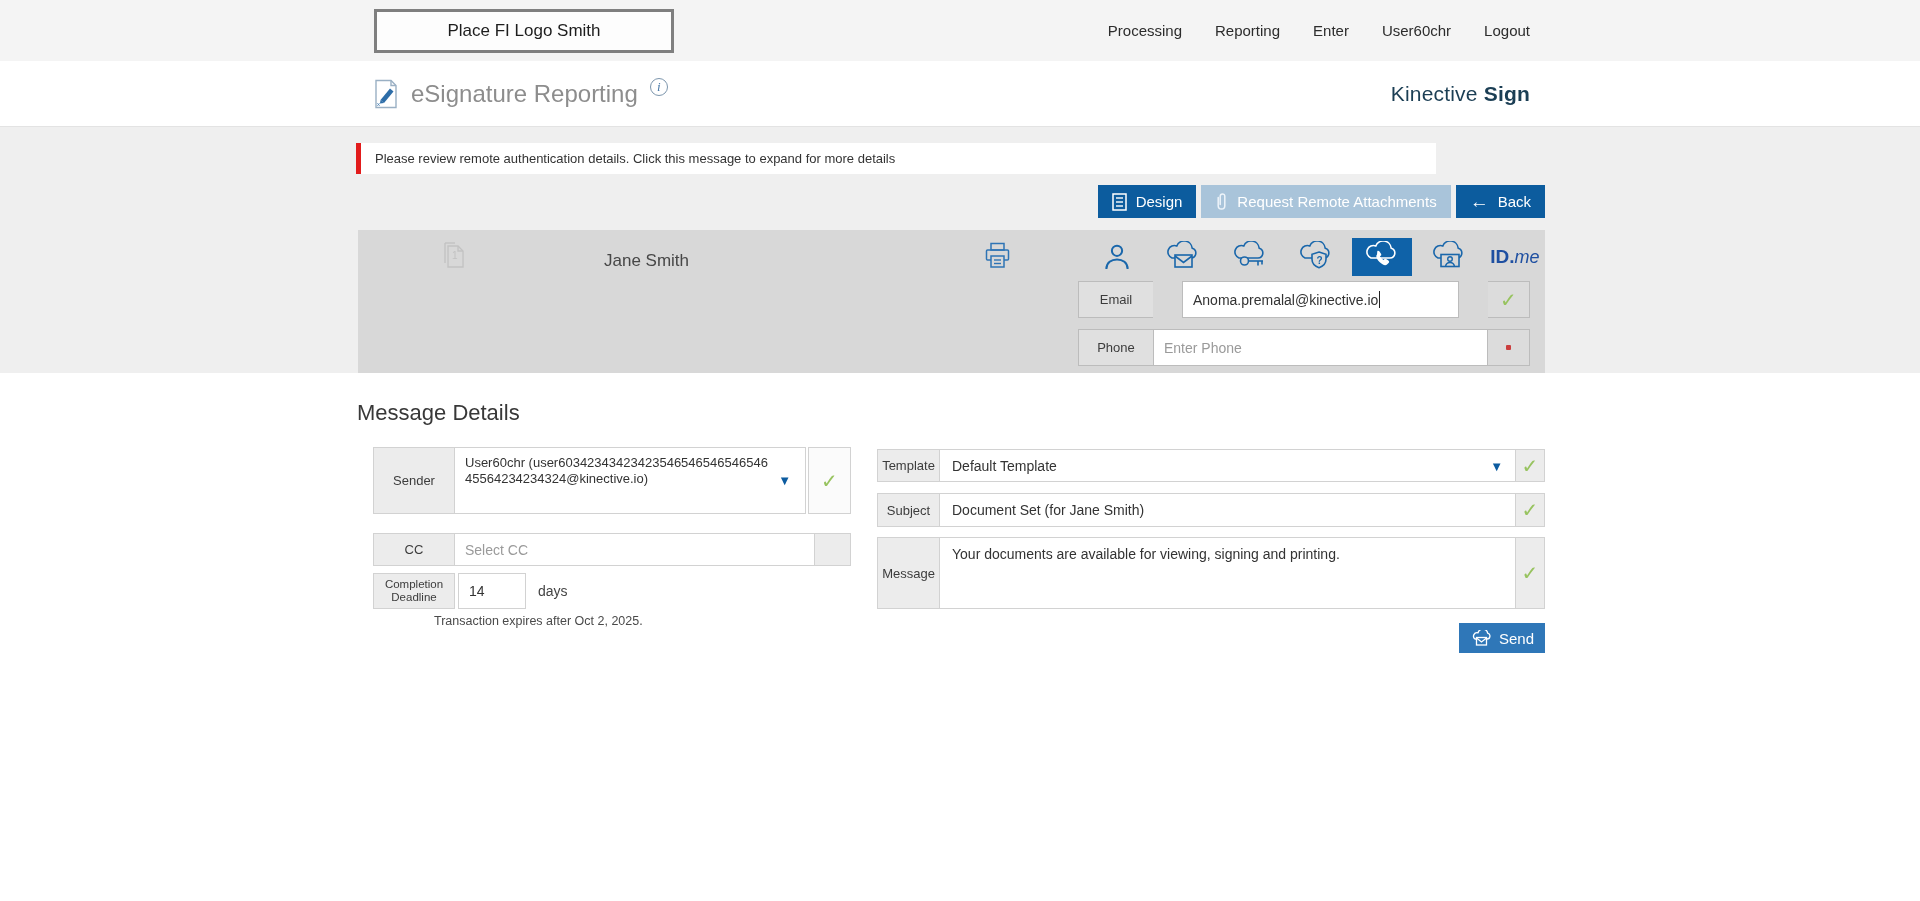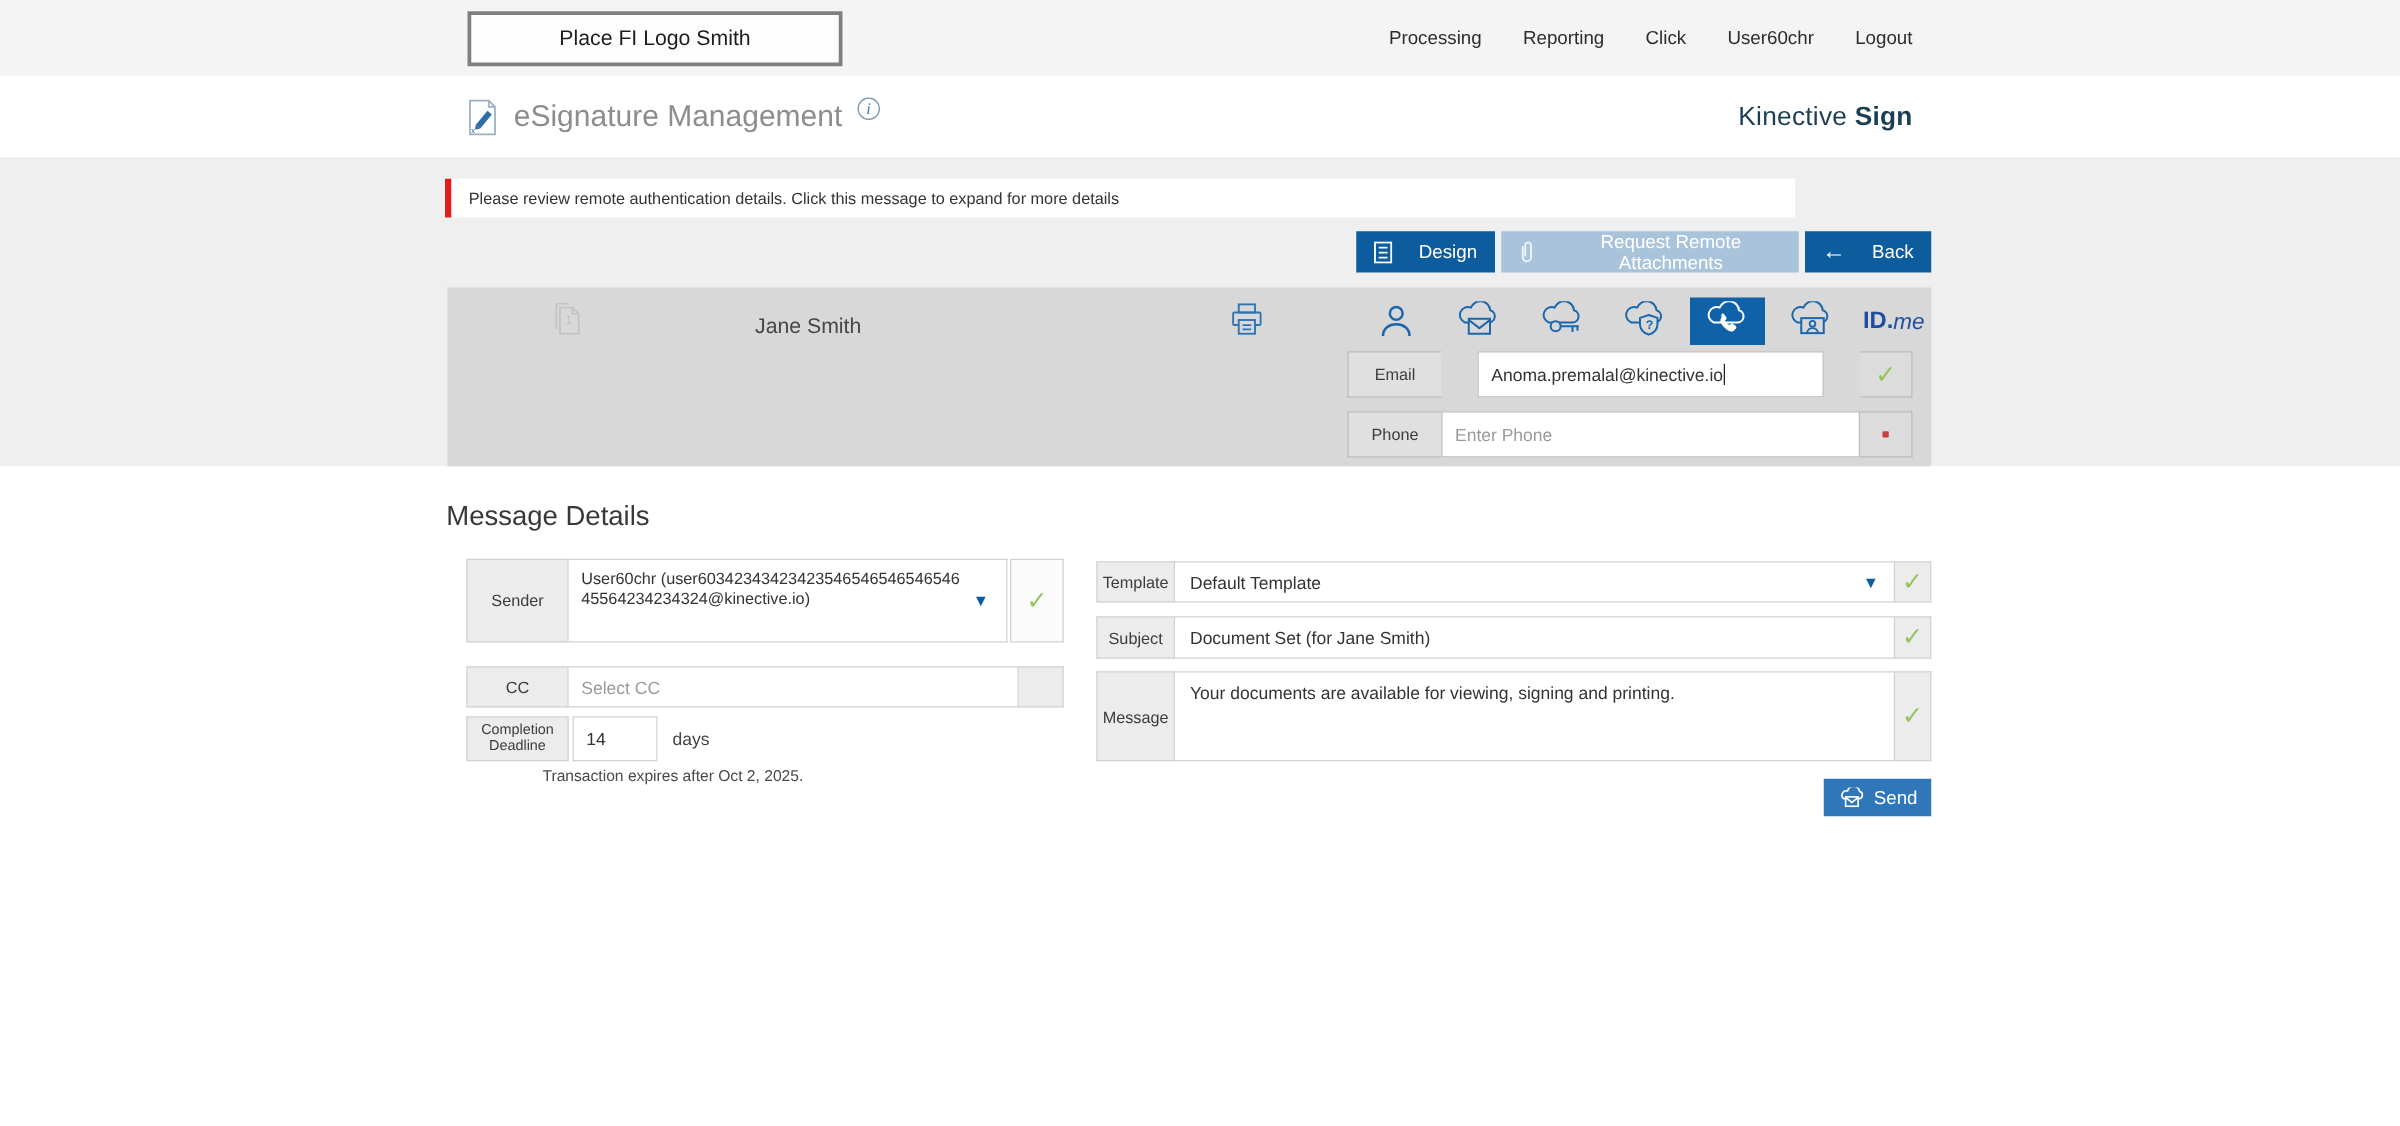--- a/index.html
+++ b/index.html
@@ -28,21 +28,21 @@
   .brand b { font-weight:700; margin-left:6px; }
 
   
   .graystrip { position:absolute; left:0; top:127px; width:1920px; height:246px; background:#efefef; }
 
   .alert { position:absolute; left:356px; top:143px; width:1080px; height:31px; background:#fff;
     border-left:5px solid #e21b1b; display:flex; align-items:center; padding-left:14px;
     font-size:13px; color:#333; cursor:pointer; }
 
   .toolbar { position:absolute; top:185px; left:1085px; width:460px; height:33px; display:flex; gap:5px; justify-content:flex-end; }
-  .btn { height:33px; display:inline-flex; align-items:center; gap:21px;
+  .btn { height:33px; display:inline-flex; align-items:center; gap:9px;
     color:#fff; font-size:15px; border:none; cursor:pointer; padding:0 14px; }
   .btn-dark { background:#0c5c9e; }
   .btn-light { background:#a9c4da; }
   .btn .glyph { display:flex; align-items:center; }
   .back-arrow { font-size:19px; line-height:1; }
 
   
   .panel { position:absolute; left:358px; top:230px; width:1187px; height:143px; background:#d8d8d8; }
   .doccount { position:absolute; left:85px; top:12px; cursor:default; }
   .recipient-name { position:absolute; left:246px; top:21px; font-size:17px; color:#474747; }
@@ -121,38 +121,38 @@
 
 <div class="canvas">
 
   <header class="topbar">
     <div class="logo-box">
       <span>Place FI Logo Smith</span>
     </div>
     <nav class="topnav">
       <span>Processing</span>
       <span>Reporting</span>
-      <span>Click</span>
+      <span>Enter</span>
       <span>User60chr</span>
       <span>Logout</span>
     </nav>
   </header>
 
   <div class="appheader">
     <div class="title-wrap">
       <span>
         <svg width="25" height="30" viewBox="0 0 25 30">
           <path d="M2 1.5 h15 l5 5 V28.5 H2 Z" fill="#fff" stroke="#9ab0c4" stroke-width="1.4"></path>
           <path d="M17 1.5 v5 h5" fill="none" stroke="#9ab0c4" stroke-width="1.4"></path>
           <path d="M6.5 21 L16 9.5 L19.5 12.5 L10 24 Z" fill="#2d6da8"></path>
           <path d="M6.5 21 L6 24.5 L10 24 Z" fill="#2d6da8"></path>
           <text x="3" y="27" font-size="6" fill="#2d6da8">x</text>
         </svg>
       </span>
-      <h1 class="page-title">eSignature Management</h1>
+      <h1 class="page-title">eSignature Reporting</h1>
       <span class="info-badge">i</span>
     </div>
     <div class="brand">
       <span>Kinective</span>
       <b>Sign</b>
     </div>
   </div>
 
   <div class="graystrip"></div>
 

